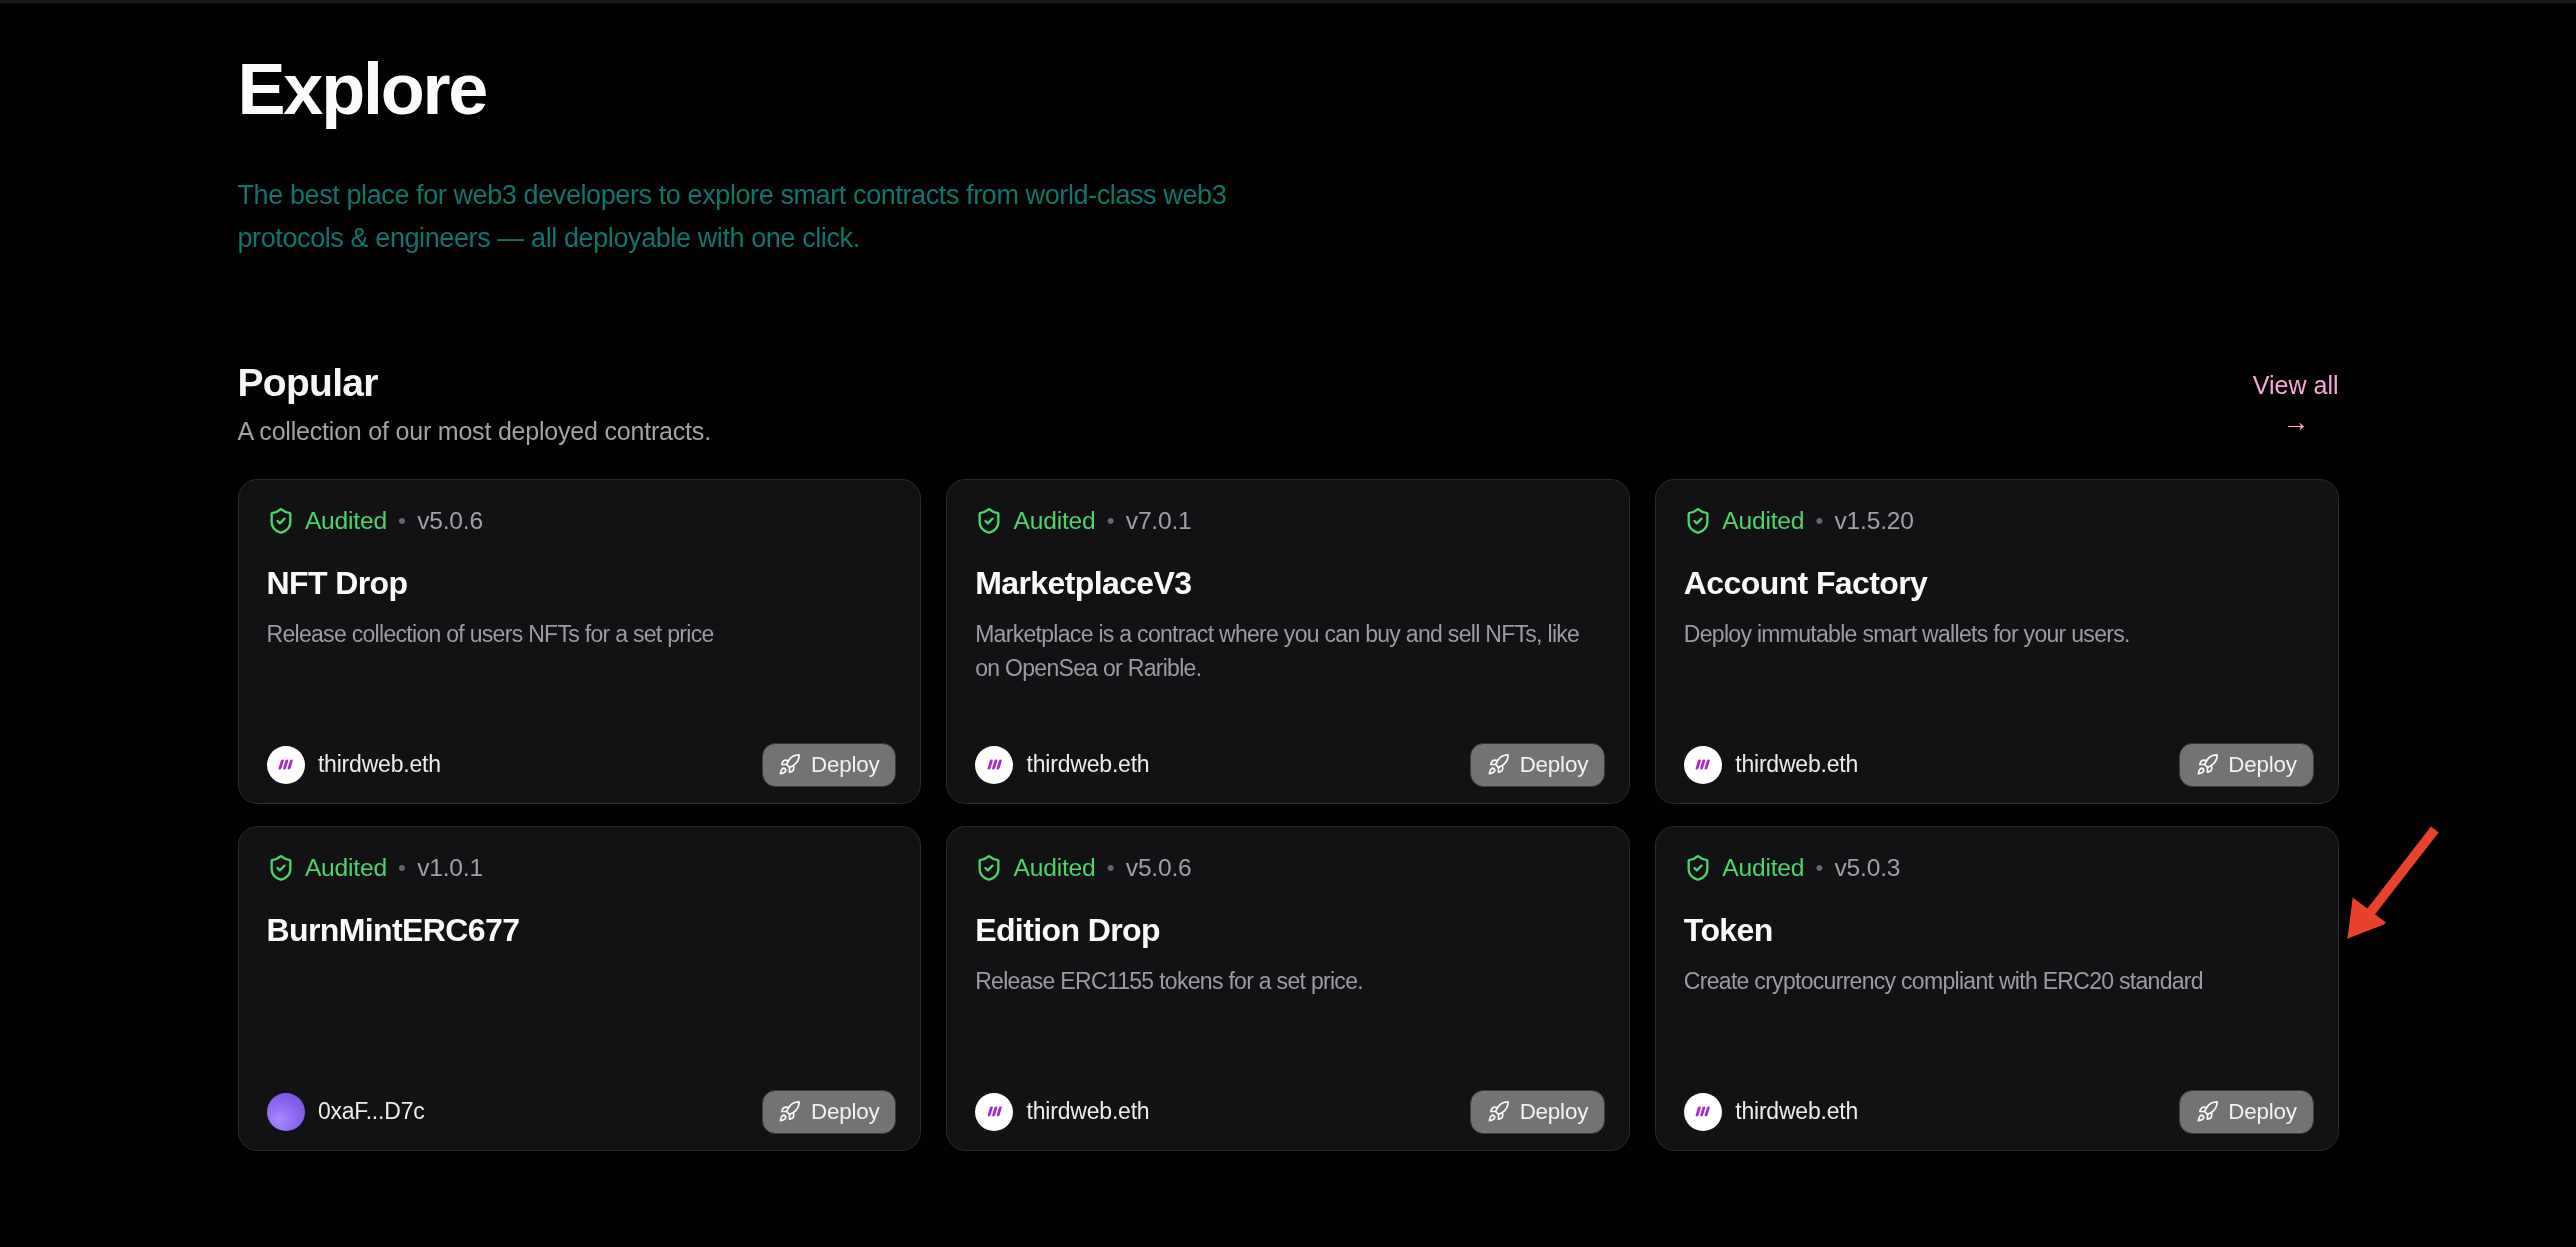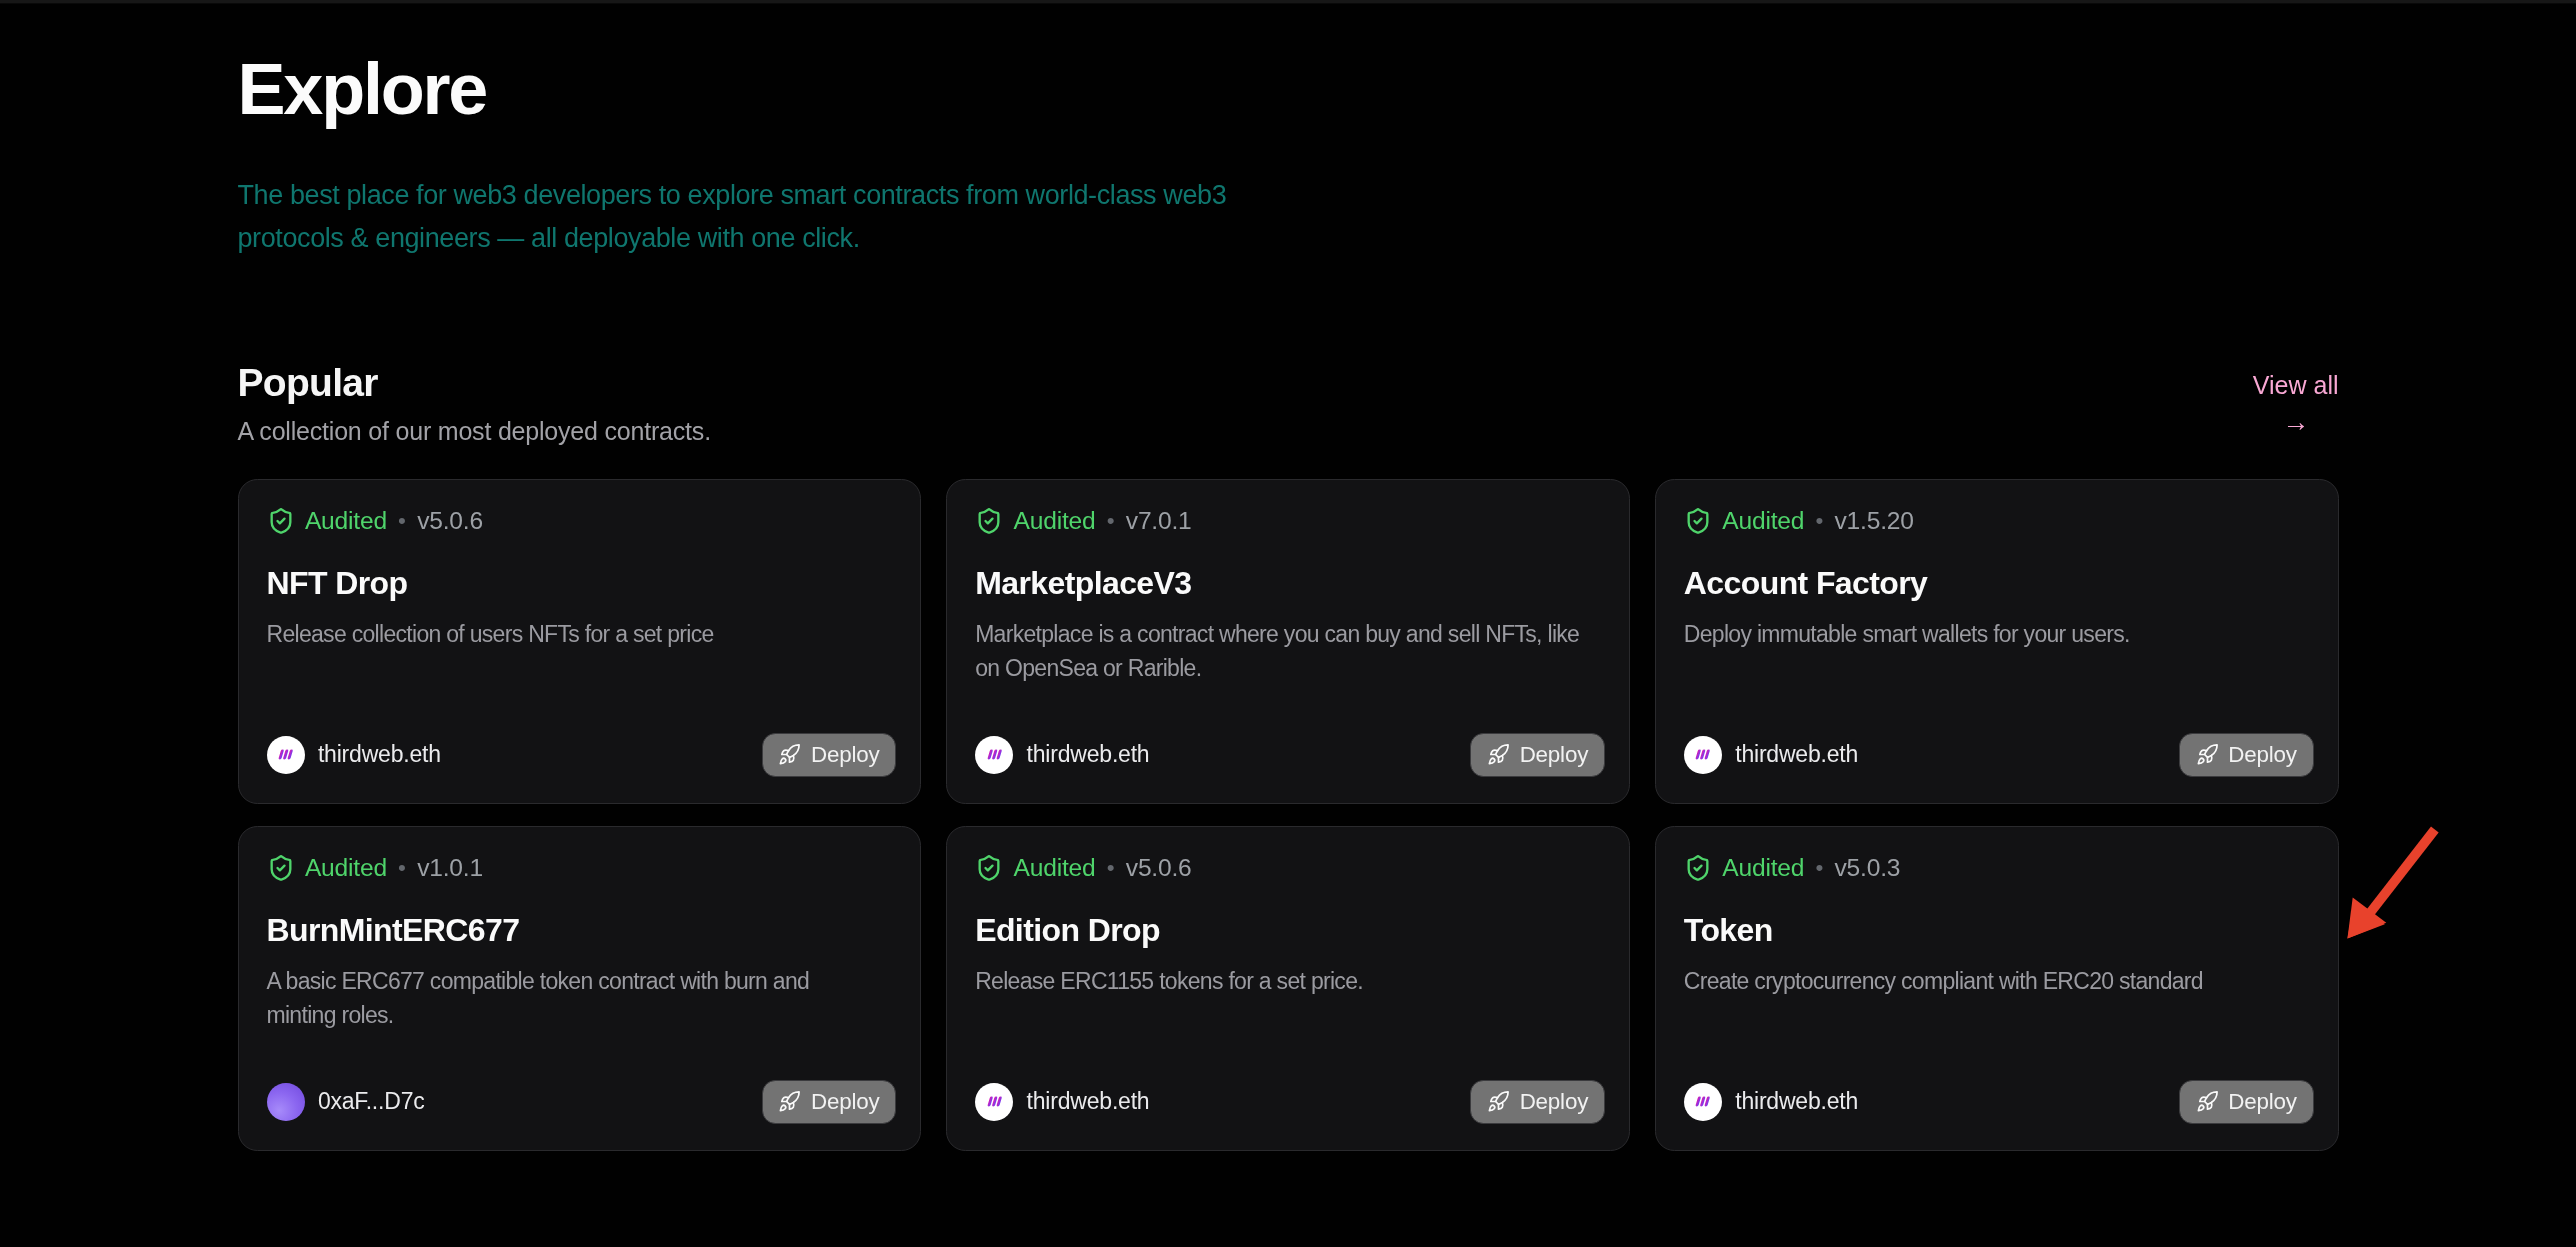--- a/index.html
+++ b/index.html
@@ -44,21 +44,21 @@
   .dot-sep { color:#63676d; font-size:22.4px; margin:0 11.2px; }
   .version-label { color:#9da1a6; font-size:24.6px; letter-spacing:-0.2px; }
 
   .card-title { margin-top:30px; font-size:32px; font-weight:700; letter-spacing:-0.6px; color:#fafafa; }
   .card-desc {
     margin-top:15px; font-size:23px; line-height:34px; color:#9b9ba1;
     letter-spacing:-0.7px; white-space:pre-line;
   }
 
   .card-footer {
-    position:absolute; left:28px; right:24px; bottom:26px;
+    position:absolute; left:28px; right:24px; bottom:16px;
     display:flex; align-items:center; justify-content:space-between;
   }
   .publisher { display:flex; align-items:center; gap:13.4px; cursor:pointer; }
   .avatar {
     width:38px; height:38px; border-radius:50%;
     display:flex; align-items:center; justify-content:center; overflow:hidden;
   }
   .avatar.thirdweb { background:#ffffff; }
   .avatar.purple { background:radial-gradient(circle at 32% 72%, #a78bfa 0%, #8b66f0 48%, #7048dd 100%); }
   .avatar svg { width:23px; height:23px; }
@@ -230,22 +230,20 @@
     <div class="badge-row">
       <svg class="shield-icon" viewBox="0 0 24 24" fill="none" stroke="#4fd46b" stroke-width="2" stroke-linecap="round" stroke-linejoin="round">
         <path d="M20 13c0 5-3.5 7.5-7.66 8.95a1 1 0 0 1-.67-.01C7.5 20.5 4 18 4 13V6a1 1 0 0 1 1-1c2 0 4.5-1.2 6.24-2.72a1 1 0 0 1 1.52 0C14.51 3.81 17 5 19 5a1 1 0 0 1 1 1z"></path>
         <path d="m9 12 2 2 4-4"></path>
       </svg>
       <span class="audited-label">Audited</span>
       <span class="dot-sep">•</span>
       <span class="version-label">v1.0.1</span>
     </div>
     <div class="card-title">BurnMintERC677</div>
-    <div class="card-desc">A basic ERC677 compatible token contract with burn and
-minting roles.</div>
     <div class="card-footer">
       <div class="publisher">
         <div class="avatar purple">
           
         </div>
         <span class="publisher-name">0xaF...D7c</span>
       </div>
       <button class="deploy-btn">
         <svg class="rocket-icon" viewBox="0 0 24 24" fill="none" stroke="#fafafa" stroke-width="1.8" stroke-linecap="round" stroke-linejoin="round">
           <path d="M4.5 16.5c-1.5 1.26-2 5-2 5s3.74-.5 5-2c.71-.84.7-2.13-.09-2.91a2.18 2.18 0 0 0-2.91-.09z"></path>

